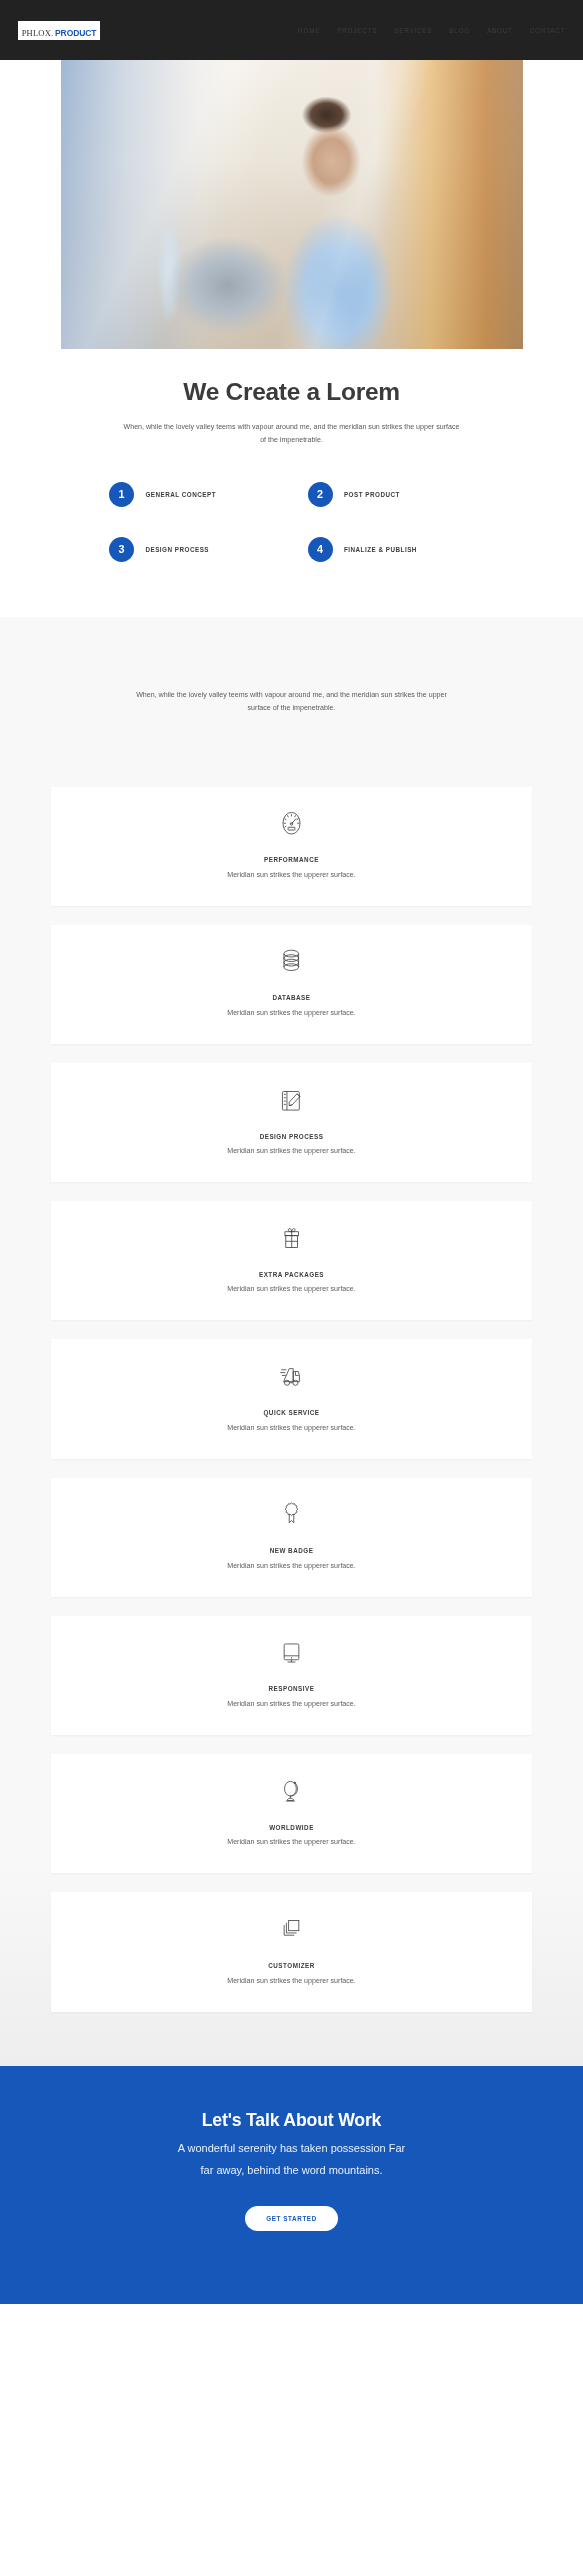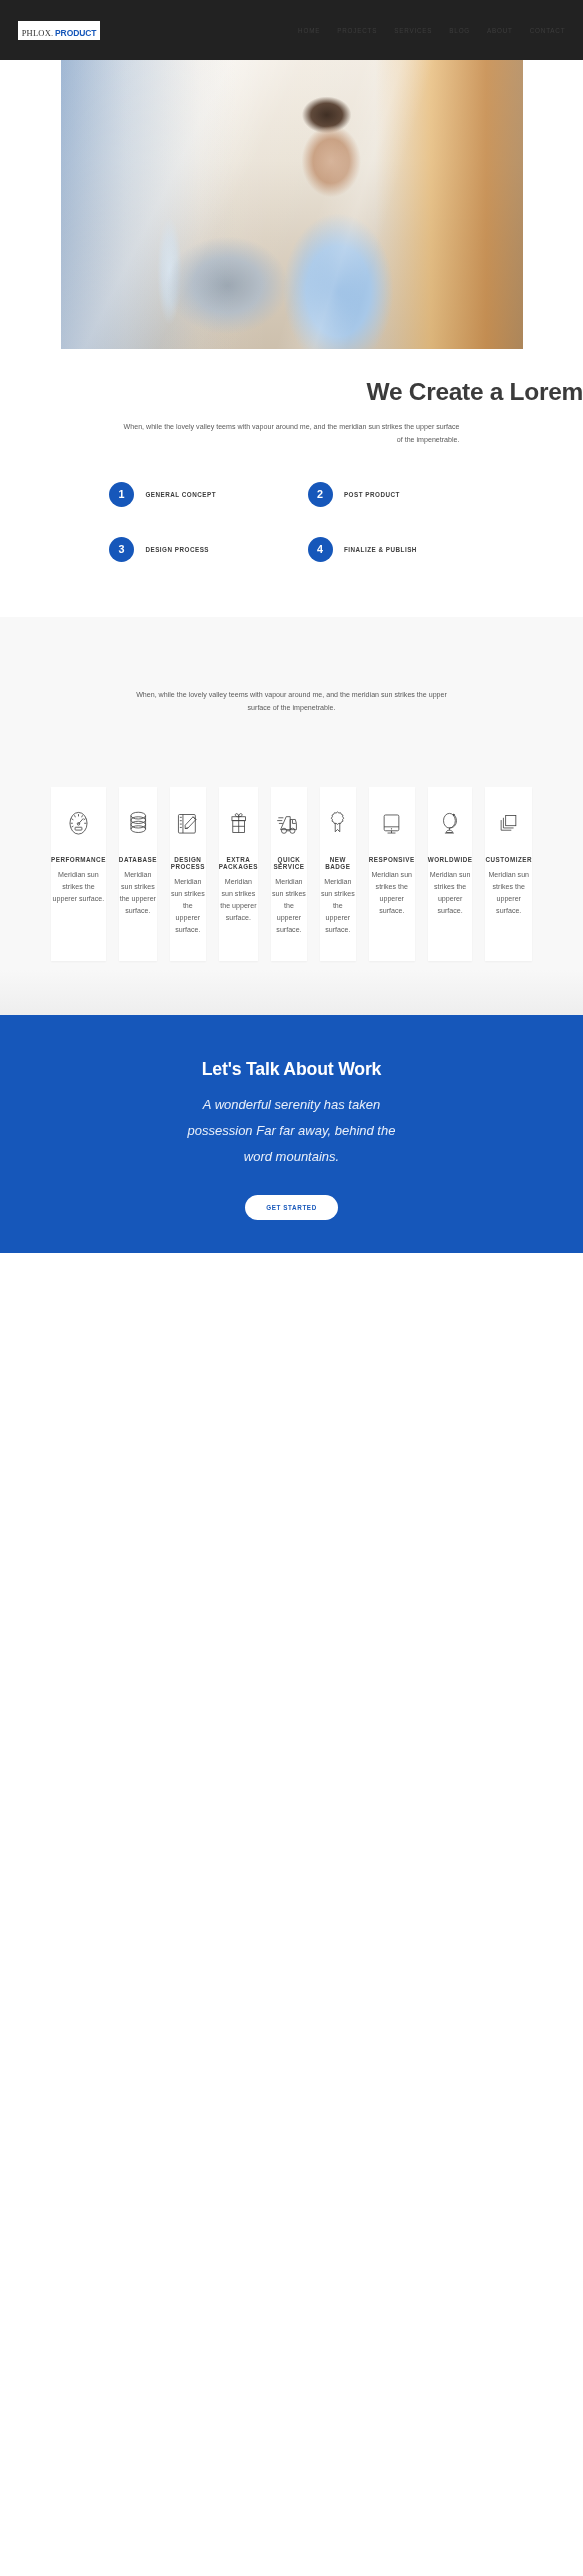--- a/index.html
+++ b/index.html
@@ -96,21 +96,21 @@
   }
   .hero-image::after {
     content: "";
     position: absolute;
     inset: 0;
     background:
       linear-gradient(107deg, rgba(255,255,255,0) 55%, rgba(255,255,255,0.22) 62%, rgba(255,255,255,0) 68%),
       linear-gradient(to right, rgba(120,160,210,0.18) 0%, rgba(120,160,210,0) 38%);
   }
 
-  .hero-copy { padding-top: 28.5px; text-align: right; }
+  .hero-copy { padding-top: 28.5px; text-align: center; }
   .hero-title {
     font-size: 24.5px;
     color: #3b3b3b;
     font-weight: 700;
     letter-spacing: -0.3px;
     line-height: 1.15;
   }
   .hero-sub {
     margin: 15px auto 0;
     width: 336px;
@@ -181,22 +181,22 @@
 
   
   .cards-section {
     background: linear-gradient(180deg,#f8f8f8 0%, #f8f8f8 85%, #eeeeee 100%);
     padding: 71px 0 54px;
   }
   .cards-wrap {
     width: 481px;
     margin: 0 auto;
     display: flex;
-    flex-direction: row;
-    gap: 13px;
+    flex-direction: column;
+    gap: 19px;
   }
   .feature-card {
     background: #ffffff;
     box-shadow: 0 0.6px 1.7px rgba(0,0,0,0.045);
     padding: 20.5px 0 25px;
     text-align: center;
   }
   .card-icon {
     height: 33px;
     display: flex;
@@ -226,26 +226,25 @@
     padding: 44px 0 0;
     height: 238px;
   }
   .cta-title {
     font-size: 17.7px;
     color: #ffffff;
     font-weight: 700;
     letter-spacing: -0.2px;
   }
   .cta-sub {
-    margin: 12px auto 0;
+    margin: 6px auto 0;
     width: 228px;
-    font-size: 13px;
+    font-size: 11px;
     line-height: 2;
     color: #eaf0fa;
-    font-style: italic;
   }
   .cta-button {
     margin-top: 25px;
     display: inline-block;
     background: #ffffff;
     color: #1657ba;
     font-size: 6.3px;
     font-weight: 700;
     letter-spacing: 0.6px;
     padding: 9px 21.7px;

